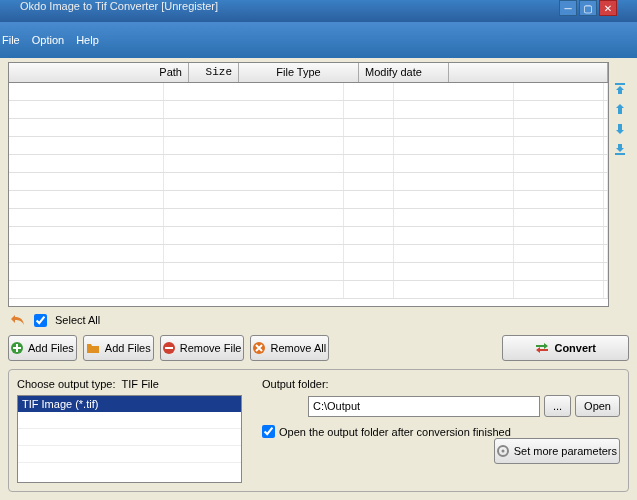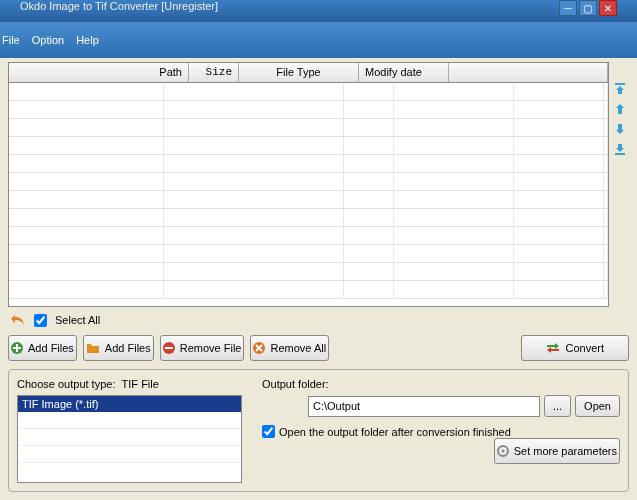--- a/index.html
+++ b/index.html
@@ -23,21 +23,21 @@
 .col-size { width: 50px; text-align: right; font-family: Liberation Mono, monospace; }
 .col-type { width: 120px; text-align: center; }
 .col-date { width: 90px; }
 .col-end { flex: 1; }
 .side-arrows { width: 16px; display: flex; flex-direction: column; gap: 6px; padding-top: 20px; }
 .side-arrows svg { cursor: pointer; }
 .select-row { display: flex; align-items: center; gap: 8px; padding: 6px 2px; }
 .select-row .undo-icon { color: #e08030; }
 .btn-row { display: flex; gap: 6px; align-items: center; padding: 2px 0 8px 0; }
 .btn { display: inline-flex; align-items: center; gap: 5px; padding: 5px 2px; background: linear-gradient(to bottom, #fafafa, #e0e0e0); border: 1px solid #888; border-radius: 3px; cursor: pointer; height: 26px; }
-.btn.convert { padding: 5px 24px; font-weight: normal; justify-content: center; }
+.btn.convert { padding: 5px 32px; font-weight: bold; justify-content: center; }
 .spacer { flex: 1; }
 .bottom-panel { border: 1px solid #aaa; border-radius: 4px; padding: 8px; display: flex; gap: 20px; background: #ece9d8; }
 .left-col { width: 225px; }
 .right-col { flex: 1; }
 .label { margin-bottom: 5px; }
 .listbox { border: 1px solid #888; background: #fff; height: 88px; }
 .listbox .sel { background: #1a3c8c; color: #fff; padding: 2px 4px; }
 .listbox .empty-row { height: 17px; border-bottom: 1px solid #eee; }
 .folder-row { display: flex; gap: 4px; align-items: center; padding-left: 46px; }
 .folder-input { flex: 1; border: 1px solid #888; background: #fff; padding: 3px 4px; height: 21px; }

